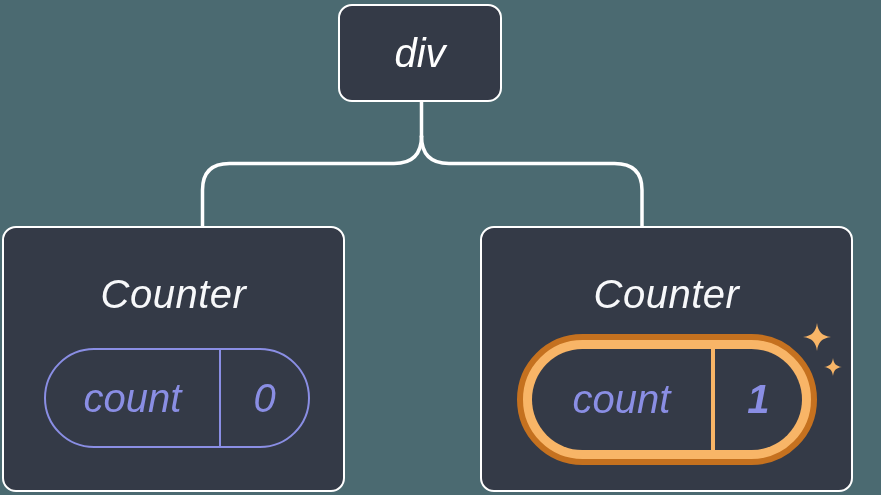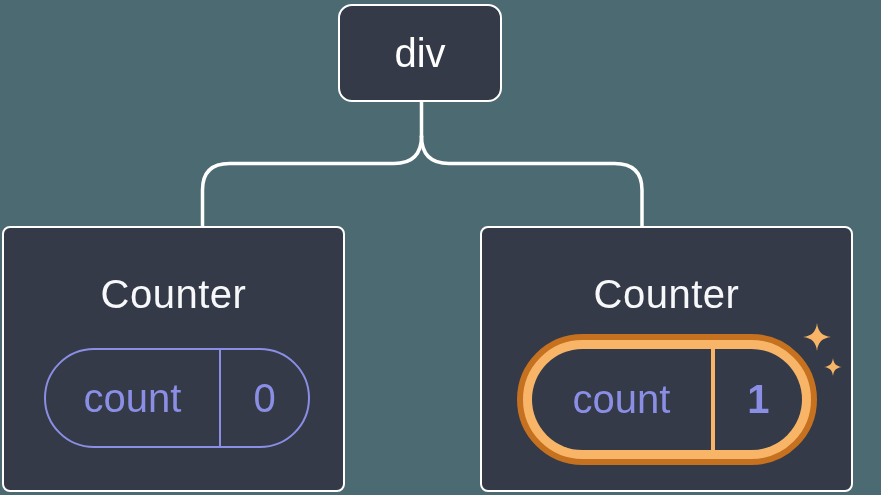--- a/index.html
+++ b/index.html
@@ -6,33 +6,33 @@
     --bg:#4B6A71; --card:#343A47; --line:#FFFFFF; --title:#F7F8FA;
     --purple:#8A8EE4; --orange-dark:#C5711F; --orange-light:#F8B567;
   }
   *{margin:0;padding:0;box-sizing:border-box;}
   html,body{width:881px;height:495px;overflow:hidden;}
   body{
     background:var(--bg);
     font-family:"Liberation Sans","DejaVu Sans",sans-serif;
     position:relative;
   }
-  .stage{position:absolute;inset:0;width:731px;height:495px;}
+  .stage{position:absolute;inset:0;width:731px;height:495px;font-style:italic;}
   .connector{position:absolute;left:0;top:0;width:881px;height:495px;pointer-events:none;}
   .connector path{stroke:var(--line);stroke-width:3.5;fill:none;stroke-linecap:round;stroke-linejoin:round;}
   .node{
     position:absolute;background:var(--card);
     border:2.5px solid var(--line);border-radius:14px;
   }
   .root-node{
     left:338px;top:4px;width:164px;height:98px;
     display:flex;align-items:center;justify-content:center;
     color:#FFFFFF;font-size:40px;
   }
-  .card{height:266px;top:226px;border-radius:8px;}
+  .card{height:266px;top:226px;}
   .card-left{left:2px;width:343px;}
   .card-right{left:480px;width:373px;}
   .card-title{
     position:absolute;left:0;right:0;top:44px;text-align:center;
     color:var(--title);font-size:40px;font-weight:500;letter-spacing:.5px;
   }
   
   .pill{
     position:absolute;left:40px;top:120px;width:266px;height:100px;
     border:2px solid var(--purple);border-radius:52px;

